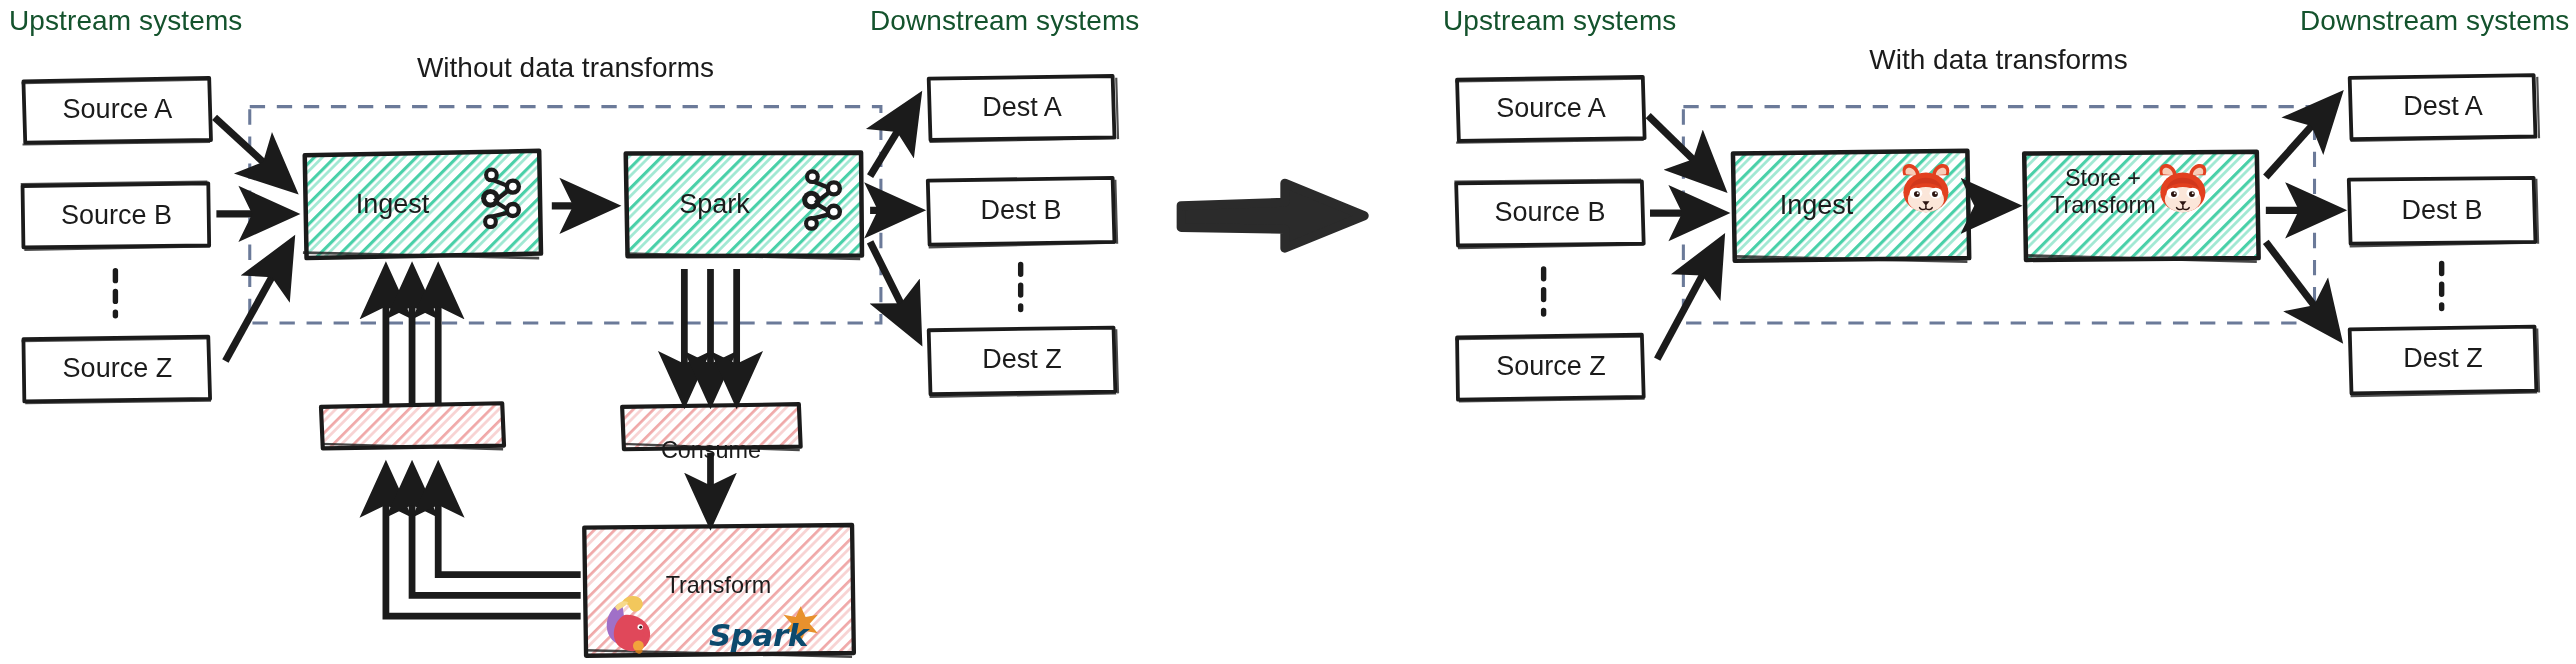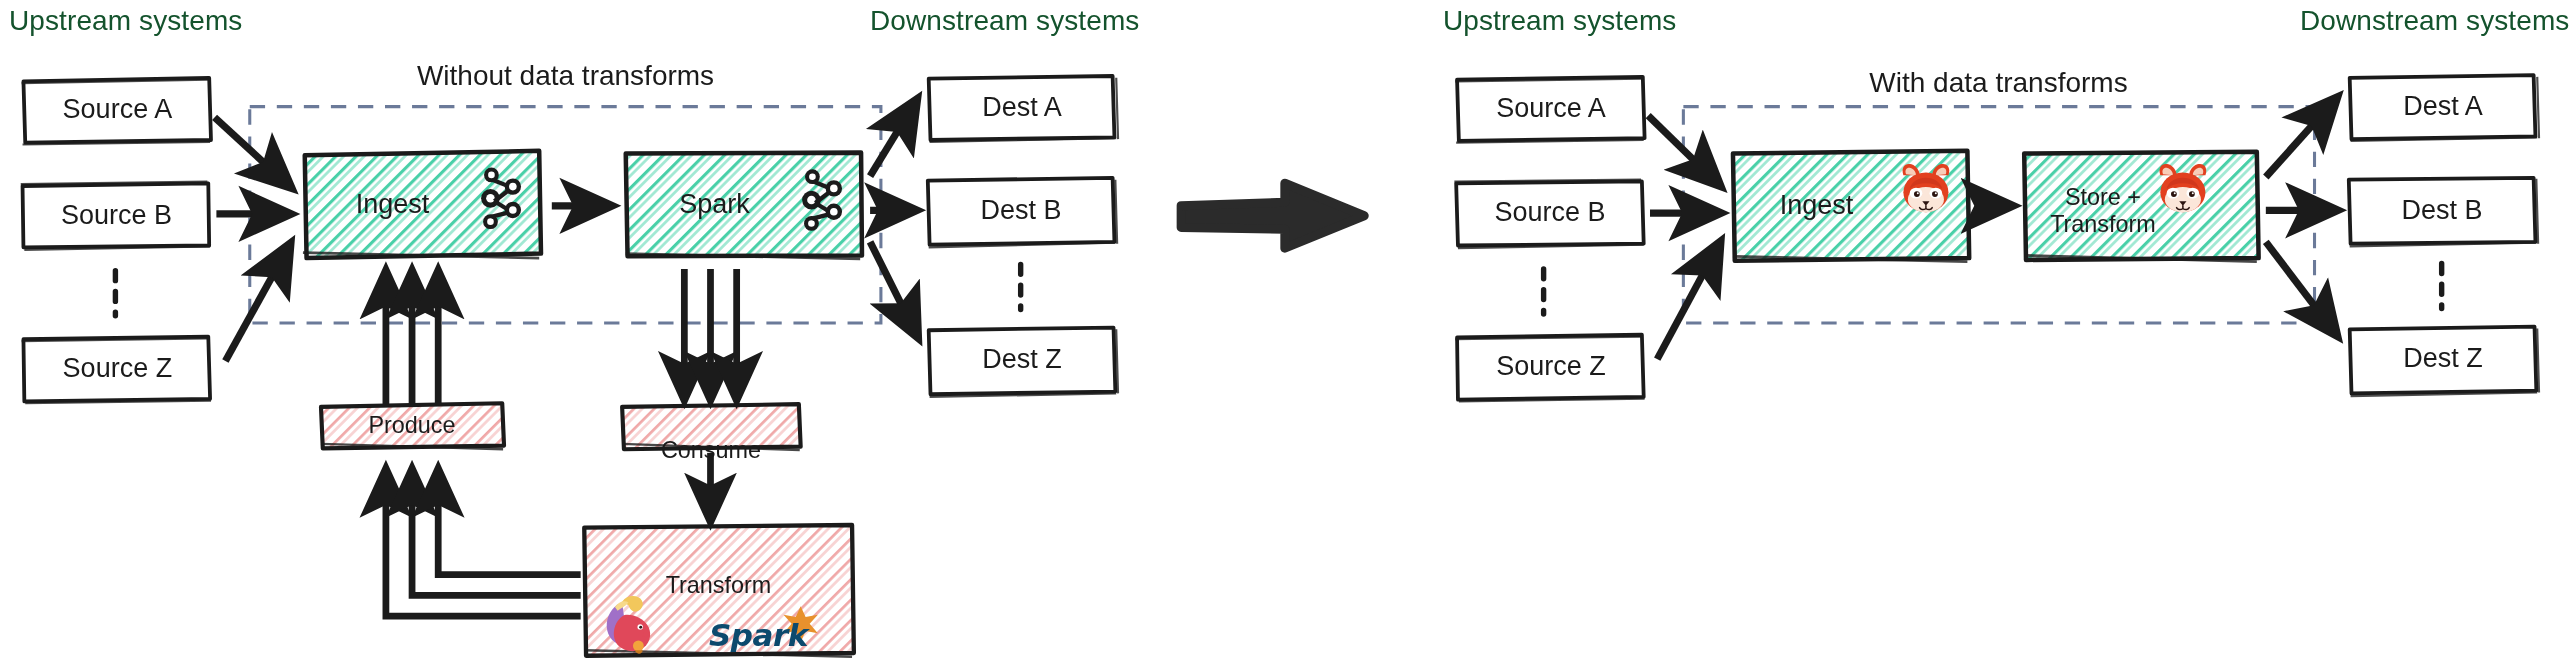--- a/index.html
+++ b/index.html
@@ -349,48 +349,47 @@
       <circle cx="20" cy="34" r="1.1" fill="#ffffff"></circle>
       <circle cx="40" cy="34" r="1.1" fill="#ffffff"></circle>
       <path d="M25,43 L33,43 L29,48 Z" fill="#2b1410"></path>
       <path d="M29,48 L29,51 M29,51 C26,53 23,52 22,50 M29,51 C32,53 35,52 36,50" fill="none" stroke="#2b1410" stroke-width="1.7" stroke-linecap="round"></path>
     </g>
 
   </svg>
 
   <div class="hdr" style="left:9px; top:7.2px;">Upstream systems</div>
   <div class="hdr" style="left:870px; top:7.2px;">Downstream systems</div>
-  <div class="panel-title" style="left:250px; top:52px; width:631px;margin-top:8px;">Without data transforms</div>
+  <div class="panel-title" style="left:250px; top:52px; width:631px;">Without data transforms</div>
 
   <div class="node-label" style="left:23.4px; top:79px; width:188px; height:61px;">Source A</div>
   <div class="node-label" style="left:22.5px; top:185px; width:188px; height:61px;">Source B</div>
   <div class="node-label" style="left:23.4px; top:338px; width:188px; height:61px;">Source Z</div>
 
   <div class="node-label" style="left:325px; top:153px; width:135px; height:103px;">Ingest</div>
   <div class="node-label" style="left:647px; top:153px; width:135px; height:103px;">Spark</div>
 
   <div class="node-label" style="left:929px; top:77px; width:186px; height:61px;">Dest A</div>
   <div class="node-label" style="left:928px; top:179px; width:186px; height:63px;">Dest B</div>
   <div class="node-label" style="left:929px; top:328px; width:186px; height:63px;">Dest Z</div>
 
-  <div class="node-label small" style="left:321px; top:405px; width:182px; height:42px;">Produce</div>
   <div class="node-label small" style="left:622px; top:430px; width:178px; height:42px;">Consume</div>
   <div class="node-label small" style="left:584px; top:568px; width:269px; height:36px;">Transform</div>
   <div class="spark-word" style="left:709px; top:617px;">Spark</div>
 
   <div class="hdr" style="left:1443px; top:7.2px;">Upstream systems</div>
   <div class="hdr" style="left:2300px; top:7.2px;">Downstream systems</div>
-  <div class="panel-title" style="left:1683px; top:67px; width:631px;">With data transforms</div>
+  <div class="panel-title" style="left:1683px; top:44px; width:631px;">With data transforms</div>
 
   <div class="node-label" style="left:1457px; top:78px; width:188px; height:61px;">Source A</div>
   <div class="node-label" style="left:1456px; top:182px; width:188px; height:61px;">Source B</div>
   <div class="node-label" style="left:1457px; top:336px; width:188px; height:61px;">Source Z</div>
 
   <div class="node-label" style="left:1749px; top:153px; width:135px; height:106px;">Ingest</div>
-  <div class="node-label two-line small" style="left:2031px; top:158px; width:144px; height:106px; flex-direction:column;">
+  <div class="node-label two-line small" style="left:2031px; top:139px; width:144px; height:106px; flex-direction:column;">
     <span>Store +</span>
     <span>Transform</span>
   </div>
 
   <div class="node-label" style="left:2350px; top:76px; width:186px; height:61px;">Dest A</div>
   <div class="node-label" style="left:2349px; top:179px; width:186px; height:63px;">Dest B</div>
   <div class="node-label" style="left:2350px; top:327px; width:186px; height:63px;">Dest Z</div>
 
 </div>
 

